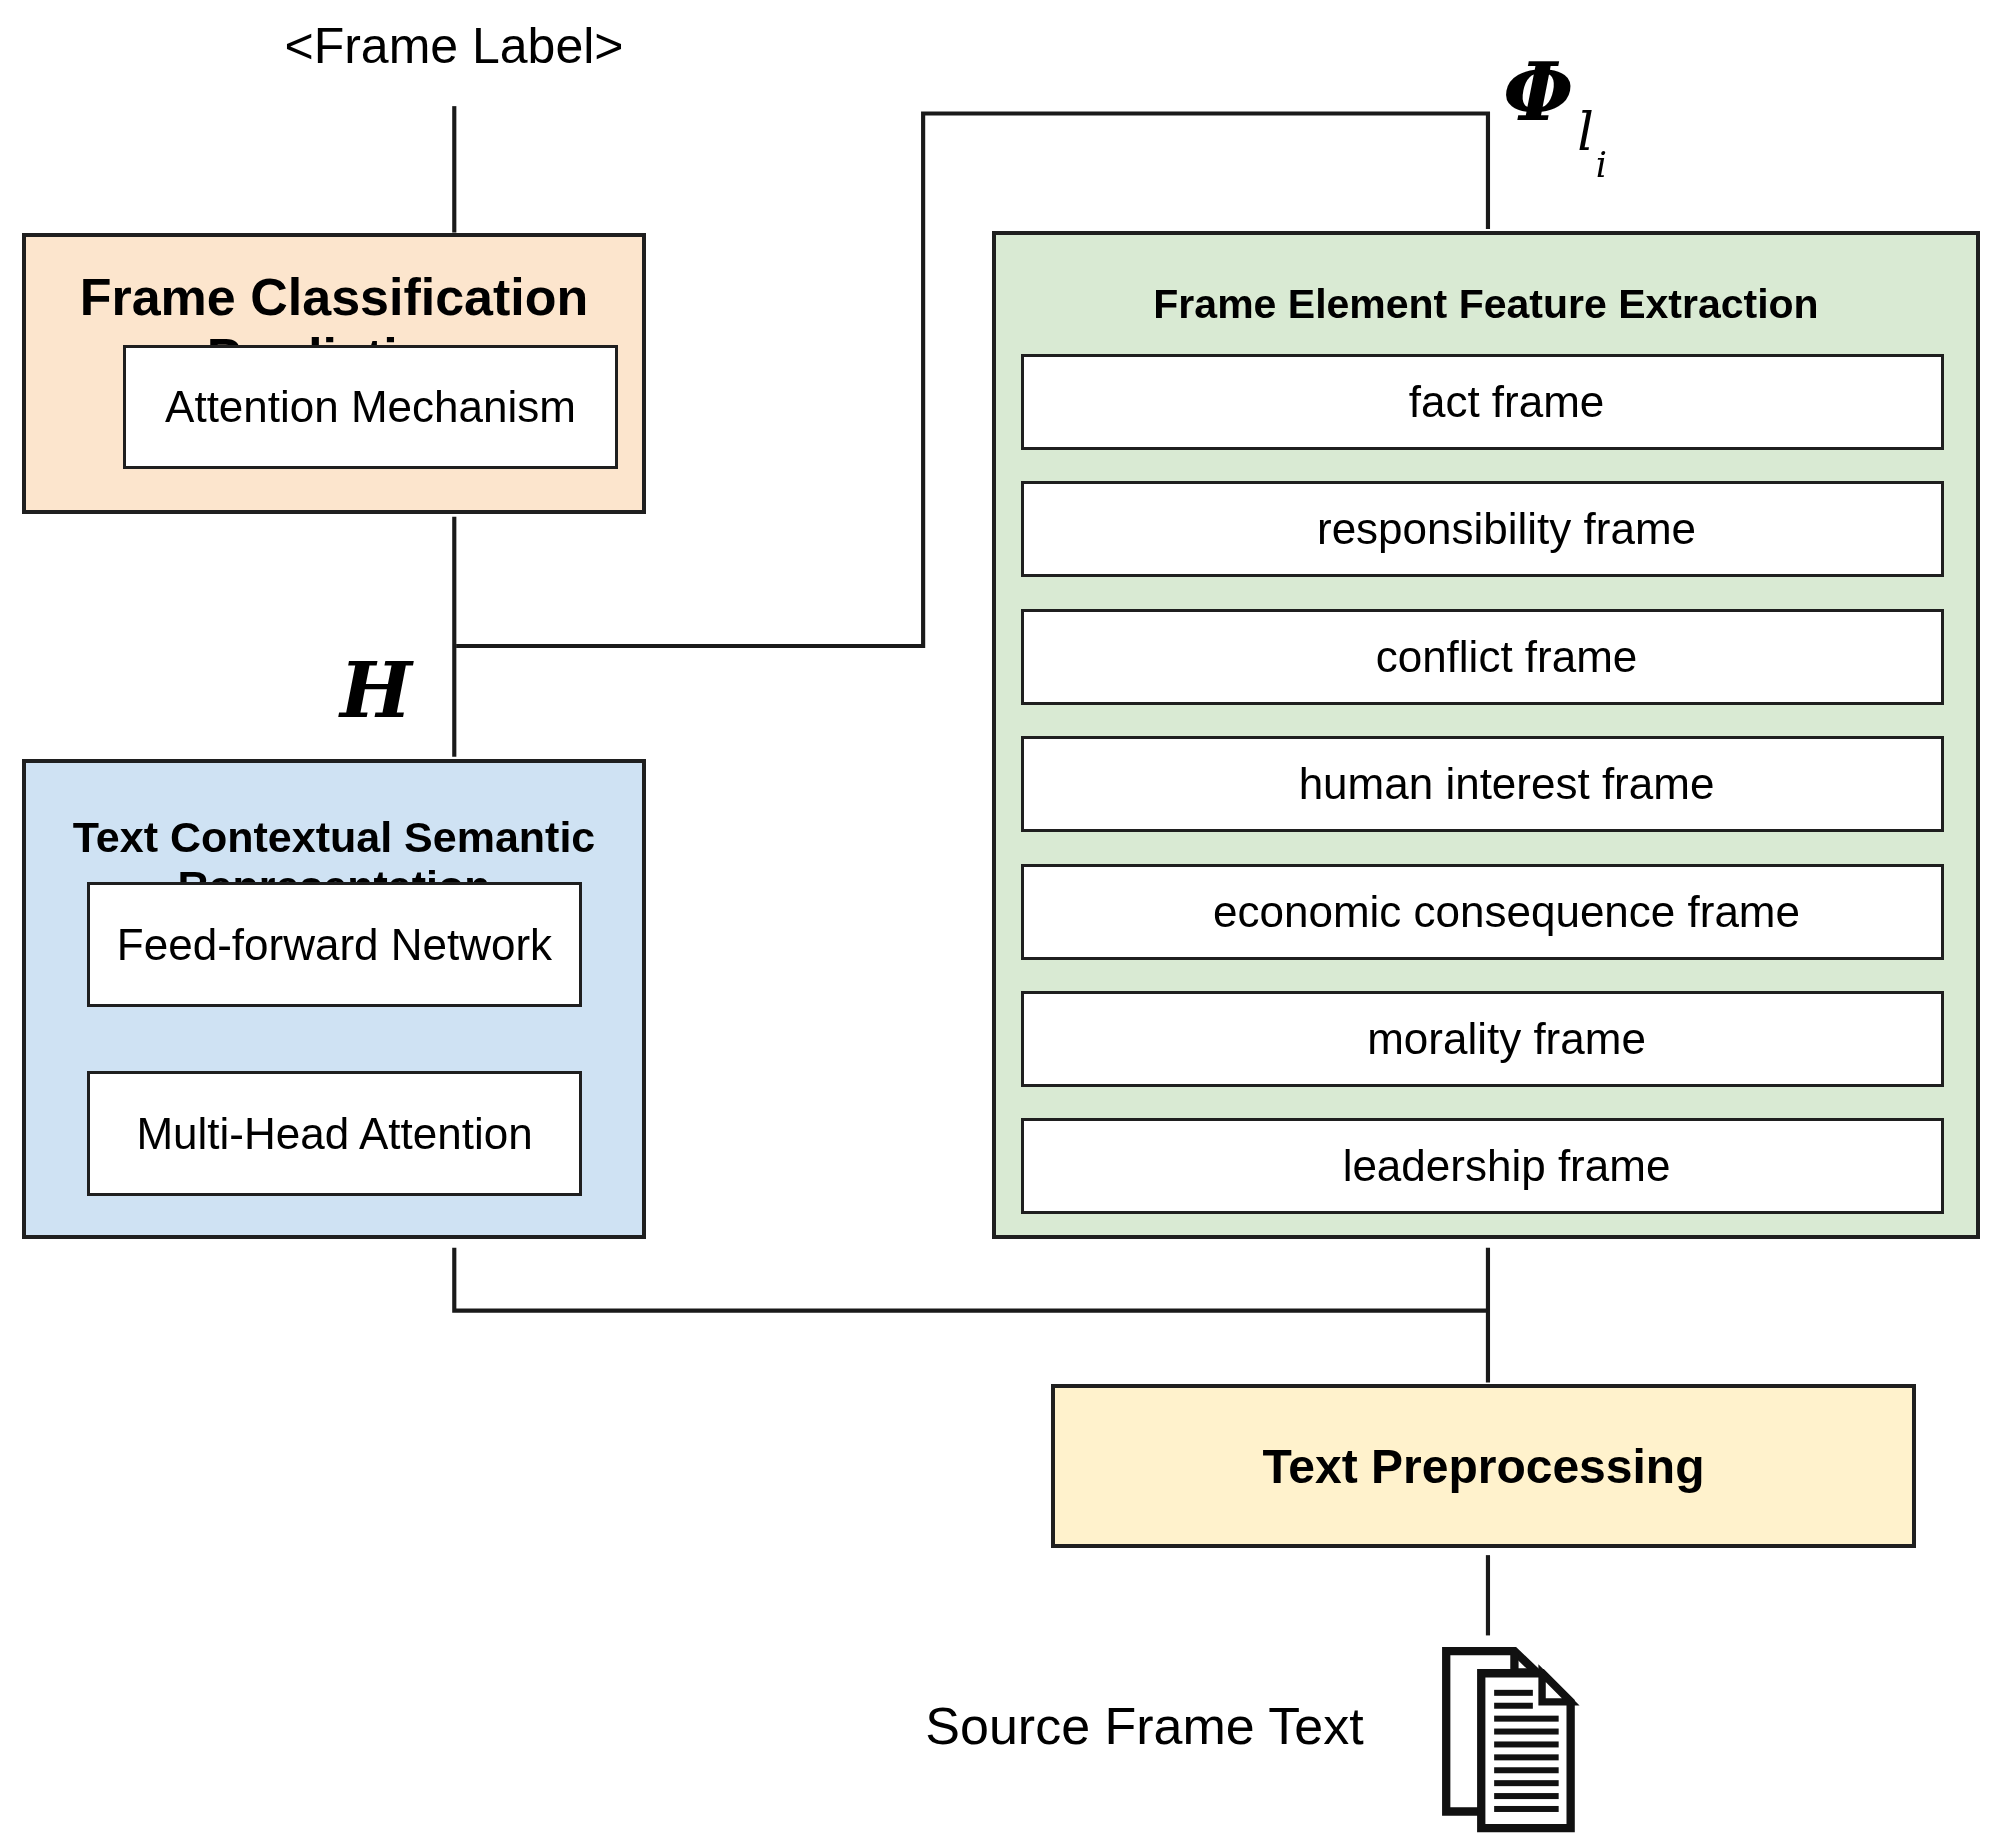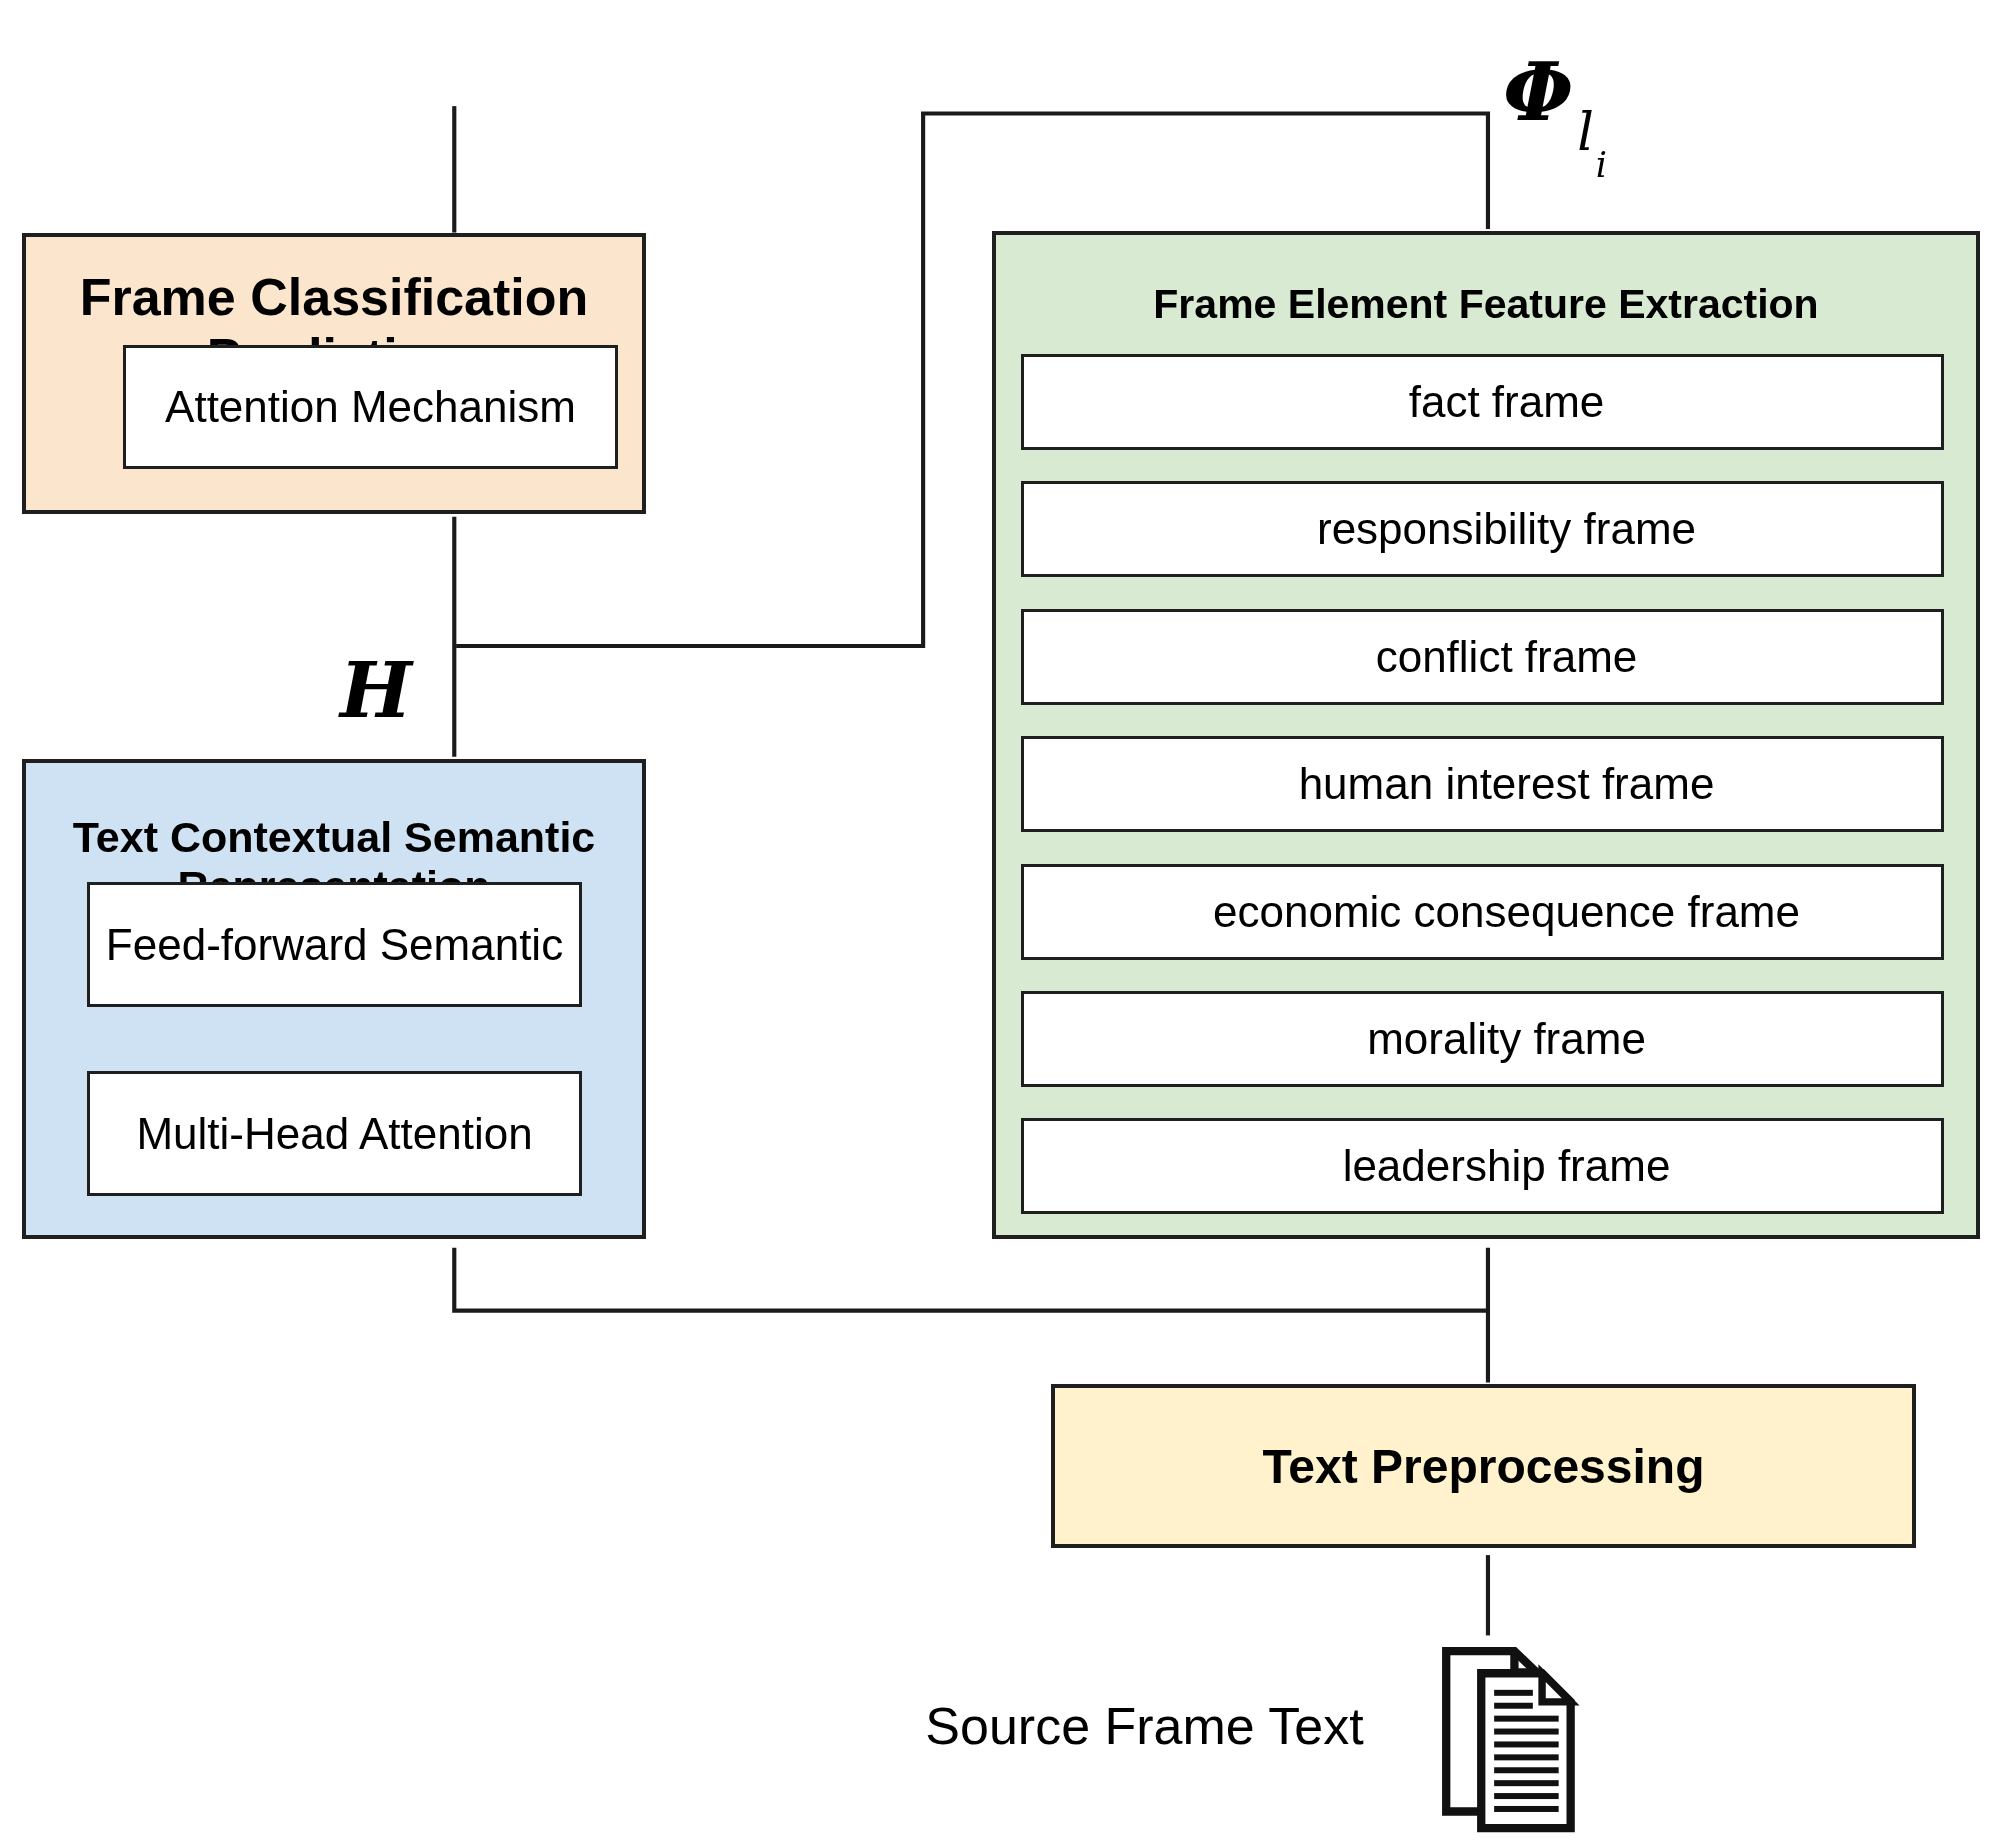--- a/index.html
+++ b/index.html
@@ -106,33 +106,34 @@
     <path d="M1612,1040 V1074"></path>
     <path d="M1612,1178 V1212"></path>
 
     <path d="M1612,1498 V1352" marker-end="url(#ah)"></path>
 
     <path d="M1612,1420 H492 V1352" marker-end="url(#ah)"></path>
 
     <path d="M1612,1772 V1685" marker-end="url(#ah)"></path>
   </svg>
 
+  <div id="frame-label" class="abs">&lt;Frame Label&gt;</div>
 
   <div id="phi-label" class="abs"><span>Φ</span><span class="phi-sub">l</span><span class="phi-subsub">i</span></div>
 
   <div id="h-label" class="abs">H</div>
 
   <div id="panel-classification" class="panel">
     <div class="panel-title">Frame Classification Prediction</div>
     <div id="box-attention" class="white-box">Attention Mechanism</div>
   </div>
 
   <div id="panel-representation" class="panel">
     <div class="panel-title">Text Contextual Semantic Representation</div>
-    <div id="box-ffn" class="white-box">Feed-forward Semantic</div>
+    <div id="box-ffn" class="white-box">Feed-forward Network</div>
     <div id="box-mha" class="white-box">Multi-Head Attention</div>
   </div>
 
   <div id="panel-features" class="panel">
     <div class="panel-title">Frame Element Feature Extraction</div>
     <div id="frame-box-0" class="white-box frame-box">fact frame</div>
     <div id="frame-box-1" class="white-box frame-box">responsibility frame</div>
     <div id="frame-box-2" class="white-box frame-box">conflict frame</div>
     <div id="frame-box-3" class="white-box frame-box">human interest frame</div>
     <div id="frame-box-4" class="white-box frame-box">economic consequence frame</div>

